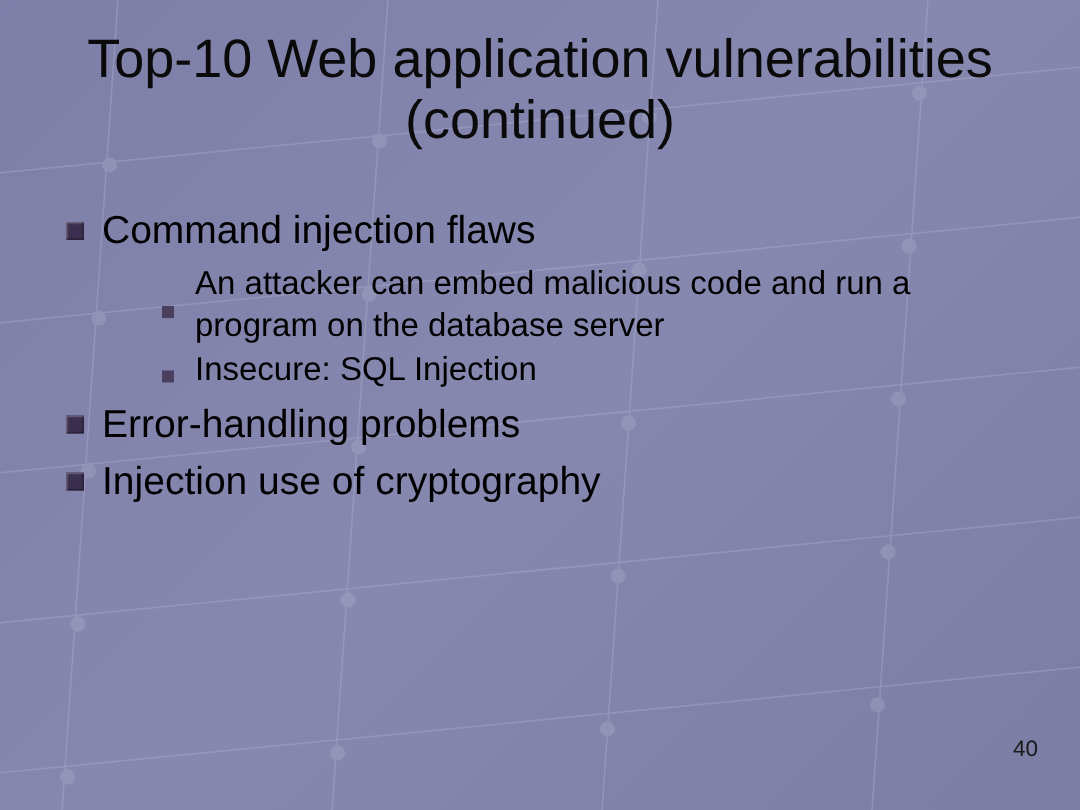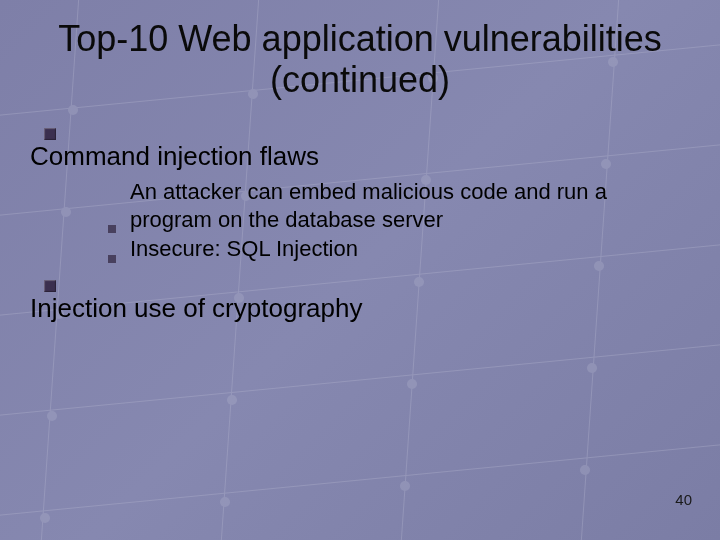--- a/index.html
+++ b/index.html
@@ -22,45 +22,44 @@
     width: 100%;
     height: 100%;
     padding: 18px 30px 20px 30px;
     color: #000;
   }
   .title {
     text-align: center;
     font-size: 36px;
     line-height: 1.15;
     font-weight: 400;
-    margin-bottom: 16px;
+    margin-bottom: 36px;
     color: #0a0a0a;
   }
   .L1 {
     display: flex;
     align-items: flex-start;
     font-size: 26px;
     line-height: 1.25;
     margin-bottom: 6px;
     margin-top: 6px;
-    flex-direction: column;
   }
   .L1 .bullet {
     width: 12px;
     height: 12px;
     background: #3b2f4f;
     margin-top: 11px;
     margin-right: 12px;
     margin-left: 14px;
     flex-shrink: 0;
     box-shadow: inset -1px -1px 1px rgba(0,0,0,.3), inset 1px 1px 1px rgba(255,255,255,.25);
   }
   .L2 {
     display: flex;
-    align-items: flex-end;
+    align-items: center;
     font-size: 22px;
     line-height: 1.25;
     margin: 2px 0;
     padding-right: 10px;
   }
   .L2 .bullet {
     width: 8px;
     height: 8px;
     background: #48405e;
     margin-top: 10px;
@@ -125,20 +124,24 @@
   </div>
   <div class="L2">
     <span class="bullet"></span>
     <span>An attacker can embed malicious code and run a program on the database server</span>
   </div>
   <div class="L2">
     <span class="bullet"></span>
     <span>Insecure: SQL Injection</span>
   </div>
 
+  <div class="L1">
+    <span class="bullet"></span>
+    <span>Error-handling problems</span>
+  </div>
 
   <div class="L1">
     <span class="bullet"></span>
     <span>Injection use of cryptography</span>
   </div>
 
   <div class="pagenum">40</div>
 </div>
 
 </body></html>

